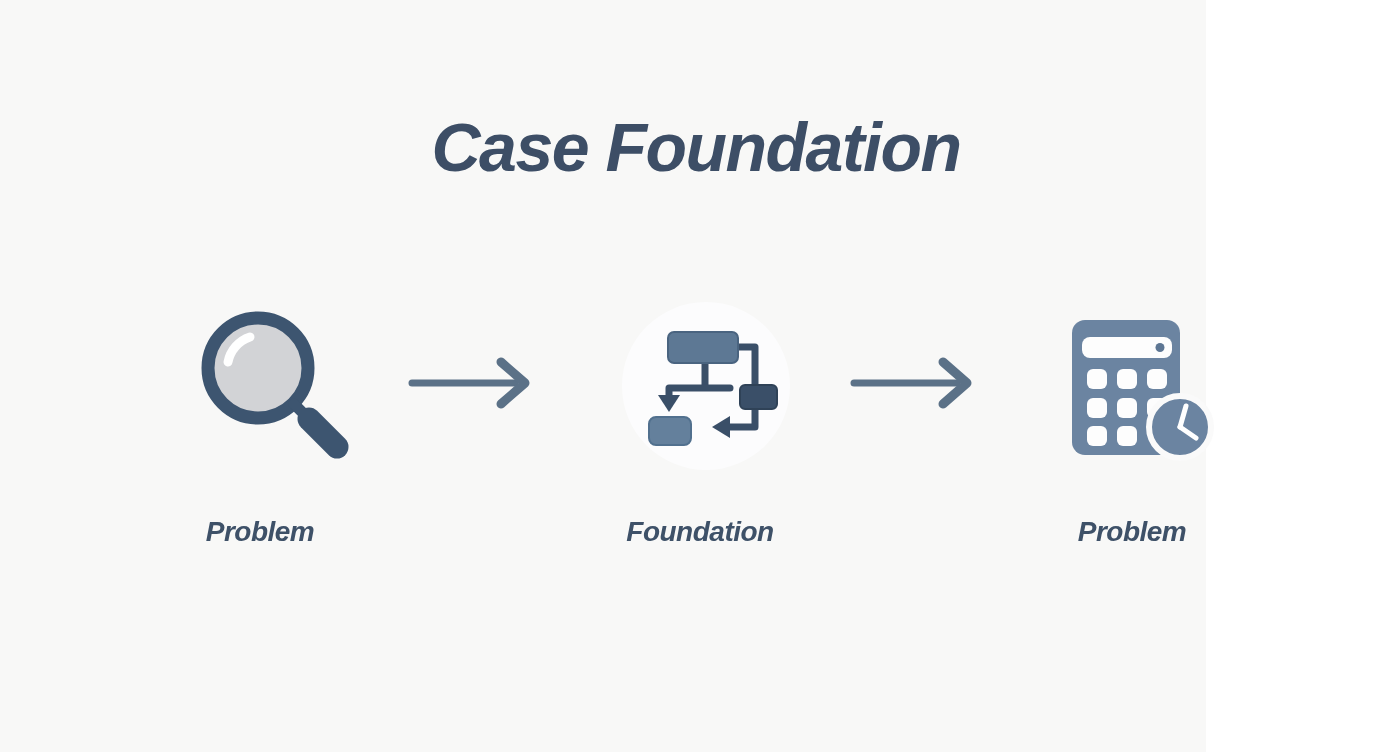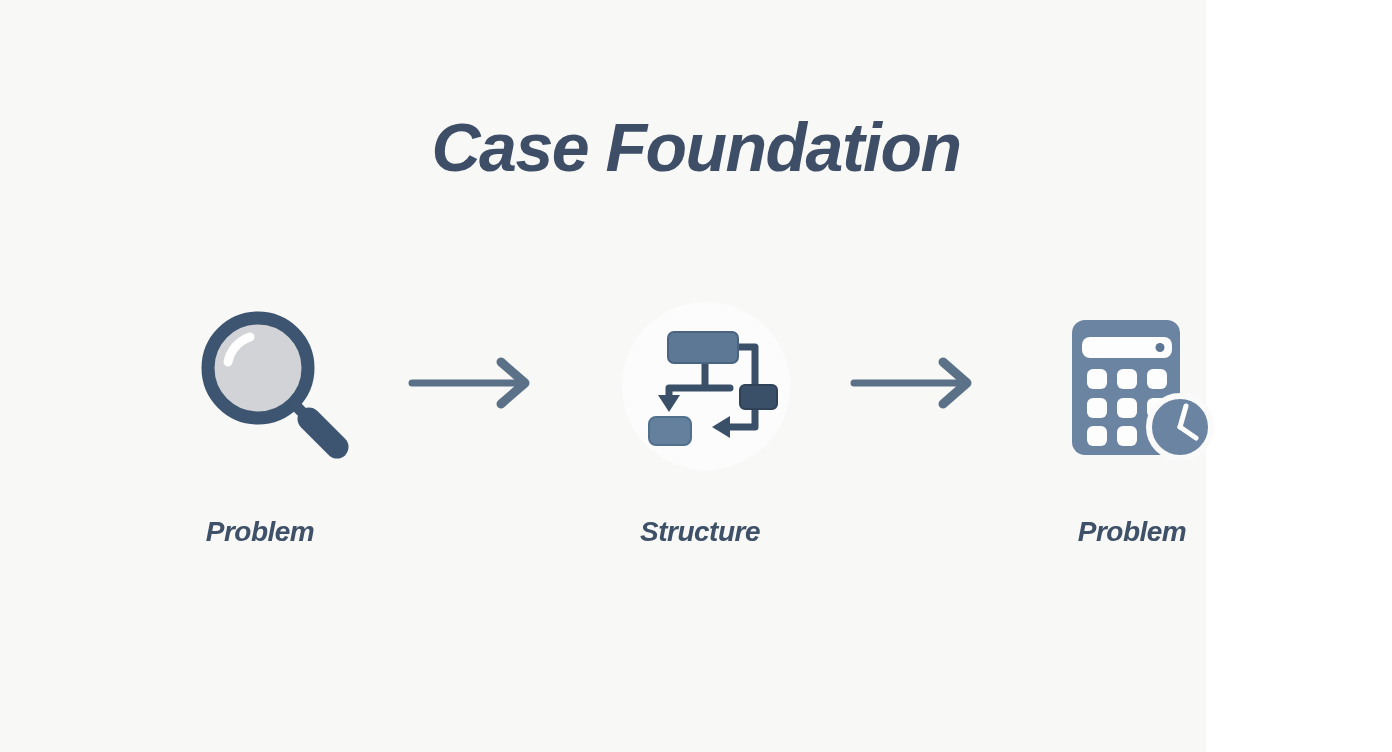--- a/index.html
+++ b/index.html
@@ -114,16 +114,16 @@
     <rect x="82" y="88" width="20" height="20" rx="6" fill="var(--white)"></rect>
     <rect x="22" y="116" width="20" height="20" rx="6" fill="var(--white)"></rect>
     <rect x="52" y="116" width="20" height="20" rx="6" fill="var(--white)"></rect>
 
     <circle cx="115" cy="117" r="31" fill="var(--icon-light)" stroke="#fafafa" stroke-width="6"></circle>
     <line x1="115" y1="117" x2="121" y2="96" stroke="#ffffff" stroke-width="5" stroke-linecap="round"></line>
     <line x1="115" y1="117" x2="131" y2="128" stroke="#ffffff" stroke-width="5" stroke-linecap="round"></line>
   </svg>
 
   <div class="stage-label label-problem">Problem</div>
-  <div class="stage-label label-structure">Structure</div>
+  <div class="stage-label label-structure">Foundation</div>
   <div class="stage-label label-analysis">Problem</div>
 
 </div>
 
 </body></html>

